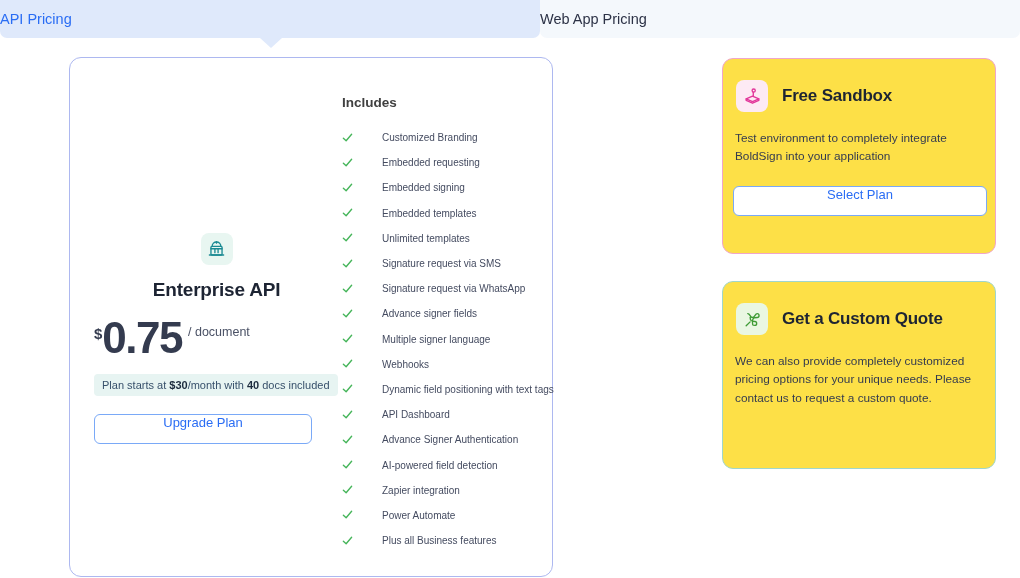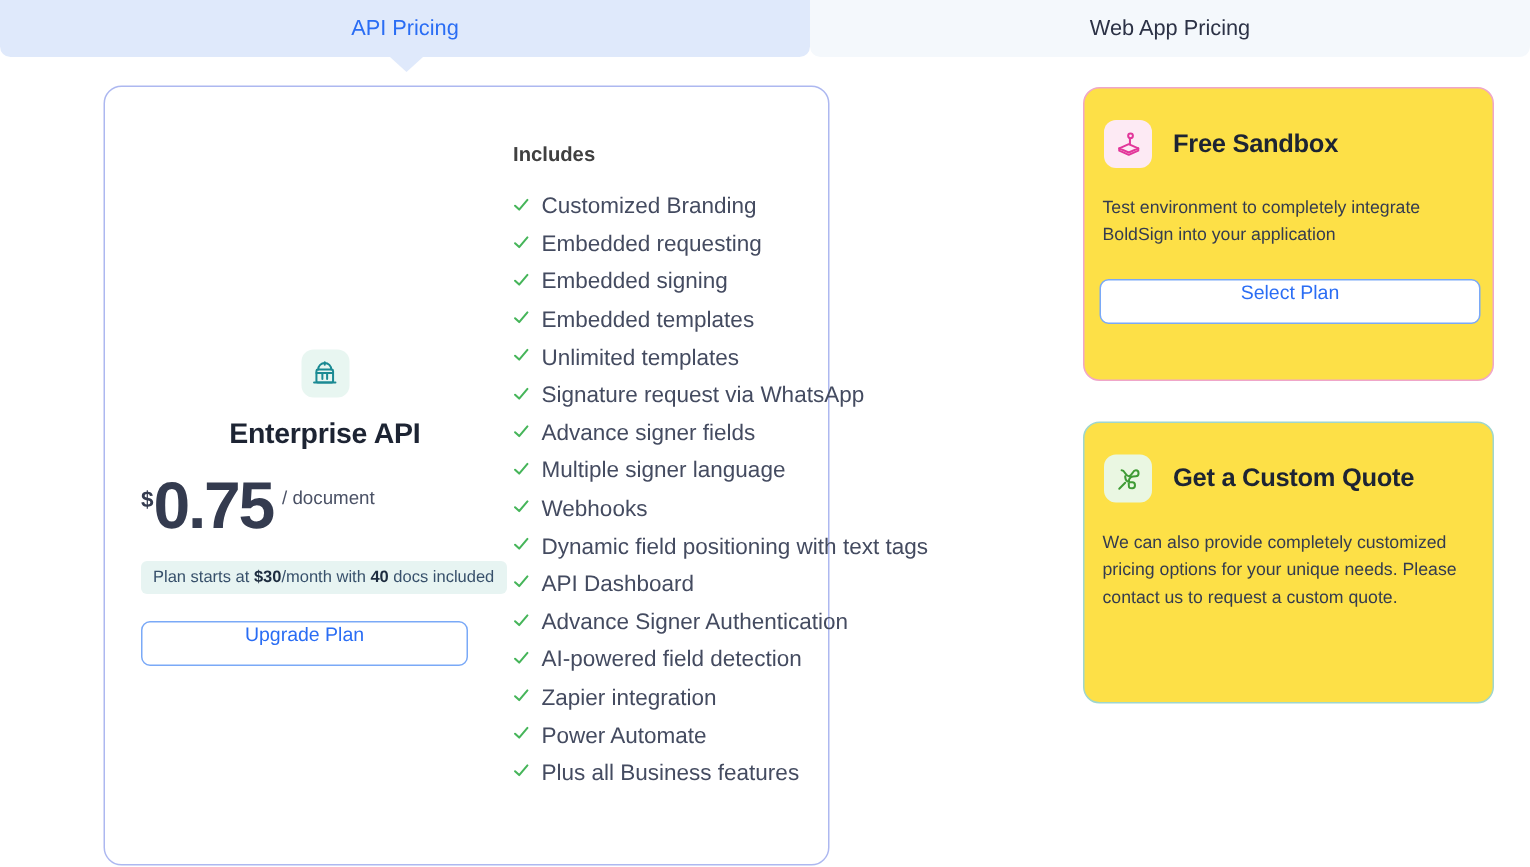--- a/index.html
+++ b/index.html
@@ -11,21 +11,21 @@
   }
 
   
   .tabbar {
     position: absolute; top: 0; left: 0;
     width: 1020px; height: 38px;
     display: flex;
   }
   .tab {
     height: 38px;
-    display: flex; align-items: center; justify-content: center;
+    display: flex; align-items: center; justify-content: flex-start;
     font-size: 14.5px;
     border-radius: 0 0 7px 7px;
     cursor: pointer;
     user-select: none;
   }
   .tab-api {
     width: 540px;
     background: #dfe9fb;
     color: #2a6df4;
   }
@@ -118,22 +118,23 @@
   }
   .feat-head {
     font-size: 13.5px; font-weight: bold; color: #404040;
     margin-bottom: 15px;
   }
   .feat {
     display: flex; align-items: center; gap: 8px;
     height: 25.2px;
   }
   .feat-label {
-    font-size: 15px; color: #444b60;
+    font-size: 10px; color: #444b60;
     white-space: nowrap;
+    margin-left: 21px;
   }
   .check { flex: 0 0 auto; }
 
   
   .side-card {
     position: absolute;
     left: 722px;
     width: 274px;
     border-radius: 11px;
     background: #fde047;
@@ -235,20 +236,26 @@
         <div class="feat">
           <span class="check"><svg width="11" height="11" viewBox="0 0 24 24" fill="none" stroke="#46b55a" stroke-width="3" stroke-linecap="round" stroke-linejoin="round">
               <path d="M3 13.5 9 19 21 5"></path>
             </svg></span>
           <span class="feat-label">Unlimited templates</span>
         </div>
         <div class="feat">
           <span class="check"><svg width="11" height="11" viewBox="0 0 24 24" fill="none" stroke="#46b55a" stroke-width="3" stroke-linecap="round" stroke-linejoin="round">
               <path d="M3 13.5 9 19 21 5"></path>
             </svg></span>
+          <span class="feat-label">Signature request via SMS</span>
+        </div>
+        <div class="feat">
+          <span class="check"><svg width="11" height="11" viewBox="0 0 24 24" fill="none" stroke="#46b55a" stroke-width="3" stroke-linecap="round" stroke-linejoin="round">
+              <path d="M3 13.5 9 19 21 5"></path>
+            </svg></span>
           <span class="feat-label">Signature request via WhatsApp</span>
         </div>
         <div class="feat">
           <span class="check"><svg width="11" height="11" viewBox="0 0 24 24" fill="none" stroke="#46b55a" stroke-width="3" stroke-linecap="round" stroke-linejoin="round">
               <path d="M3 13.5 9 19 21 5"></path>
             </svg></span>
           <span class="feat-label">Advance signer fields</span>
         </div>
         <div class="feat">
           <span class="check"><svg width="11" height="11" viewBox="0 0 24 24" fill="none" stroke="#46b55a" stroke-width="3" stroke-linecap="round" stroke-linejoin="round">

